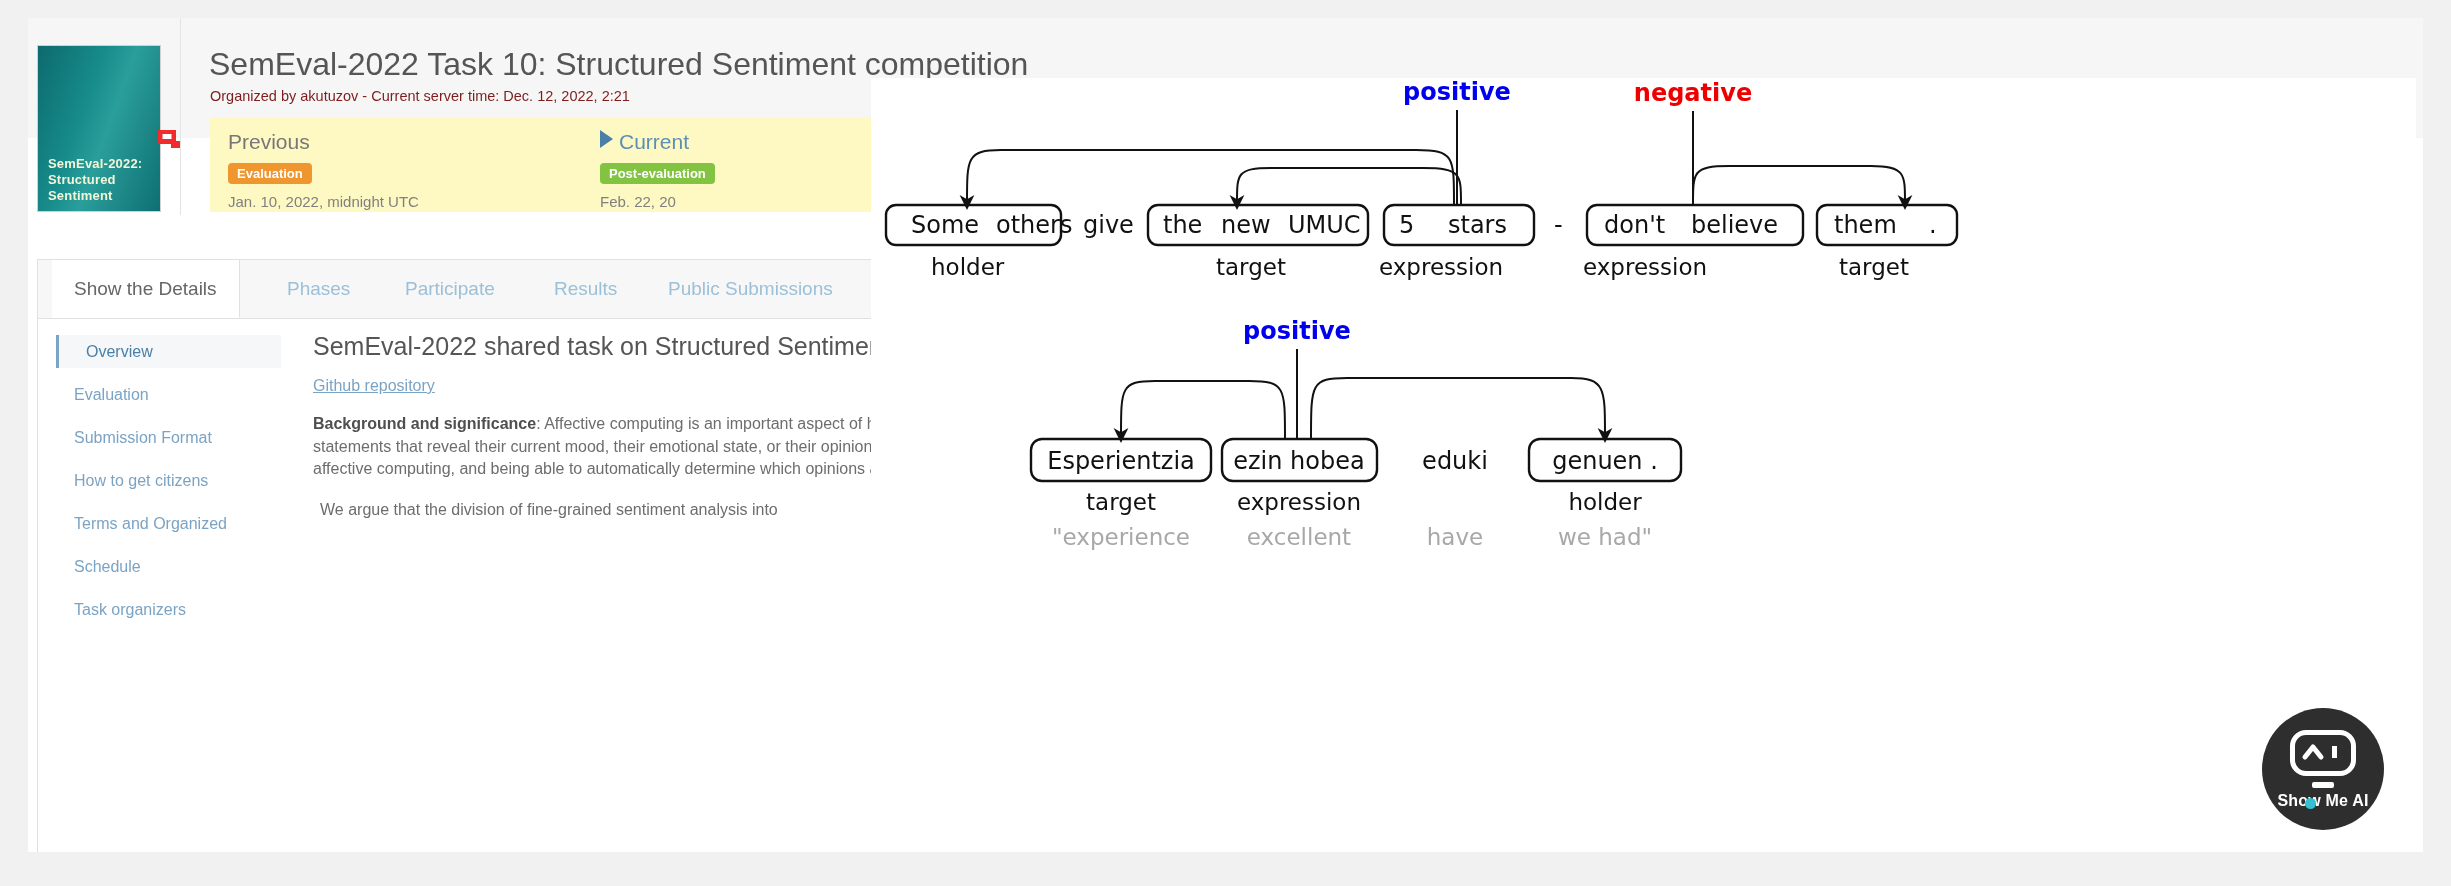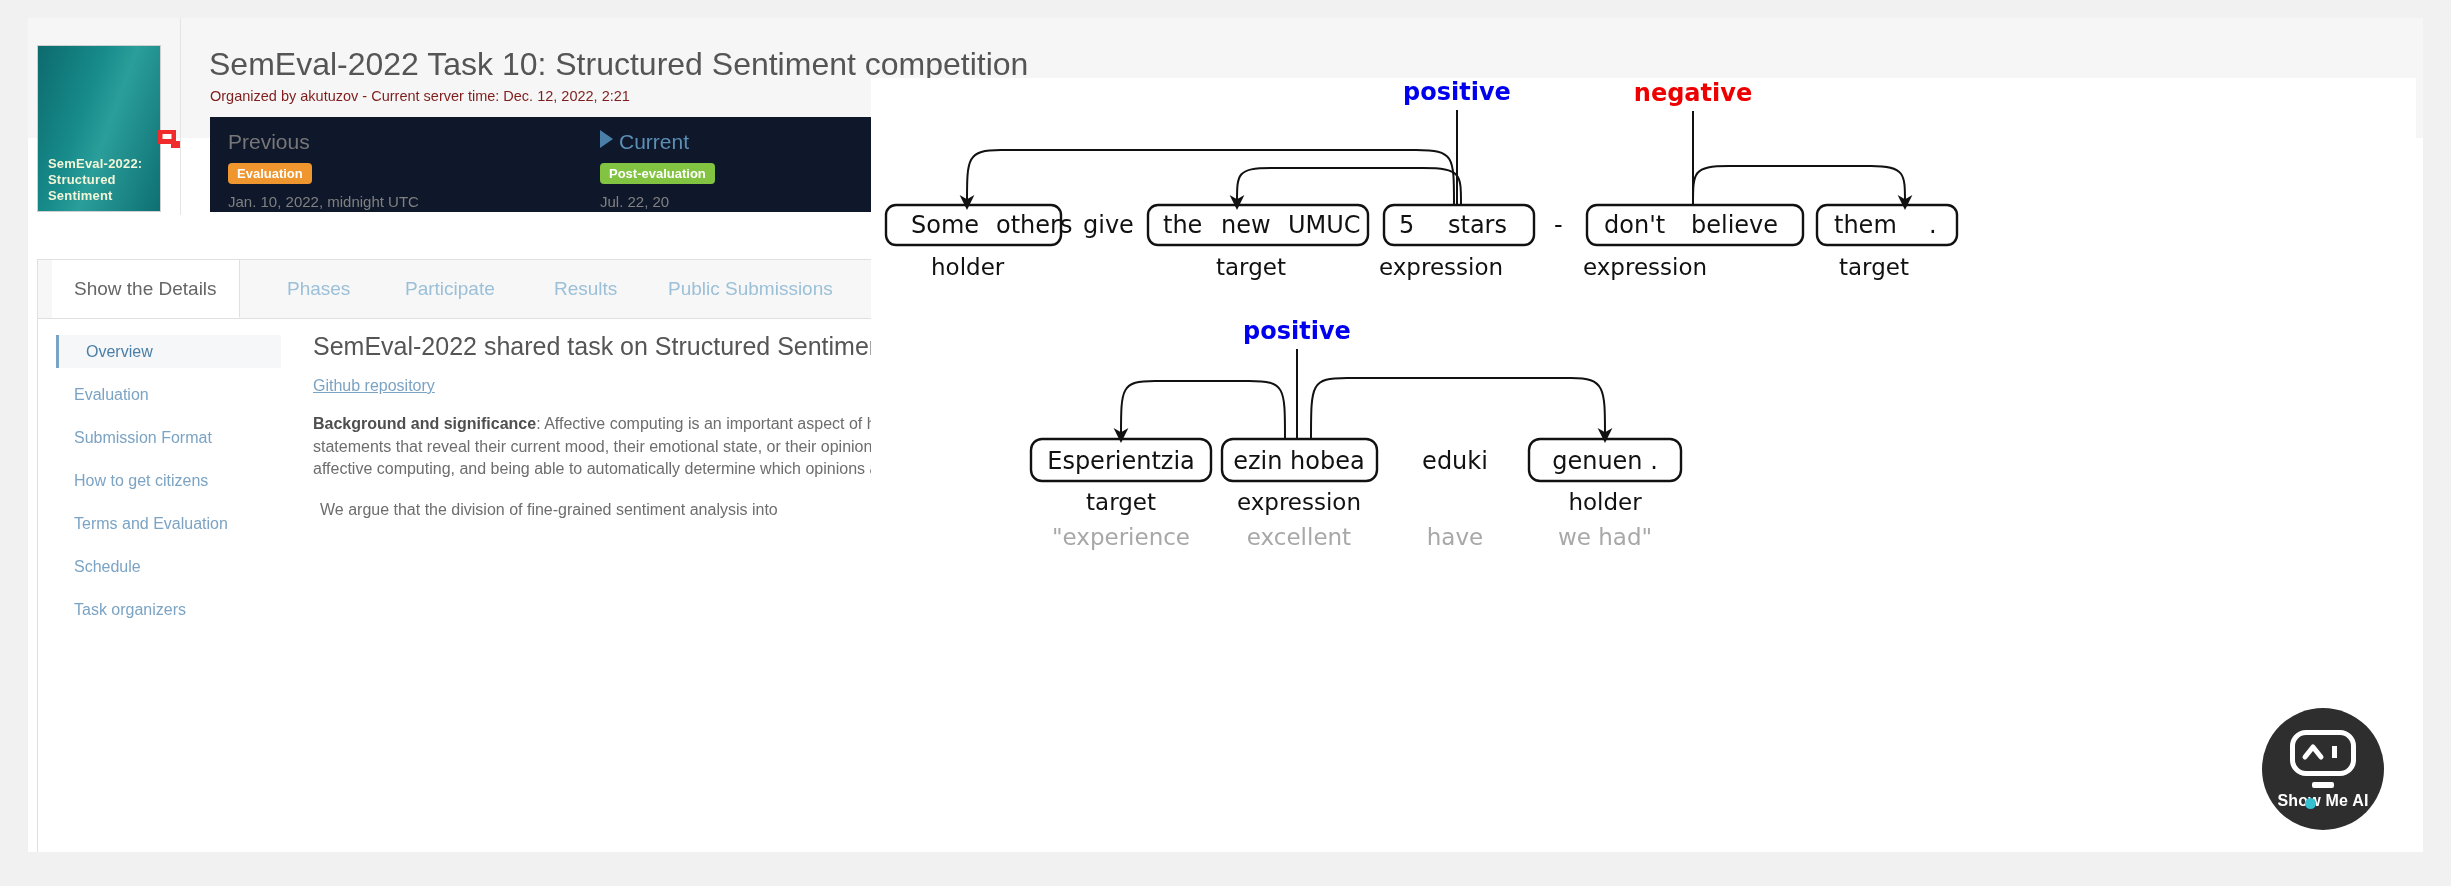--- a/index.html
+++ b/index.html
@@ -44,21 +44,21 @@
     font-size:32px;color:#555;font-weight:400;white-space:nowrap;
   }
   #page-subtitle{
     position:absolute;left:182px;top:70px;
     font-size:14.5px;color:#7f1d1d;white-space:nowrap;
   }
 
   
   #phase-strip{
     position:absolute;left:182px;top:99px;width:1240px;height:95px;
-    background:#0f172a;
+    background:#fef9c3;
   }
   .phase-col{position:absolute;top:0;width:290px;}
   .phase-name{font-size:21px;color:#777;padding-top:13px;white-space:nowrap;}
   .phase-name.current{color:#5b8fb5;}
   .tri{
     display:inline-block;width:0;height:0;margin-right:6px;
     border-top:9px solid transparent;border-bottom:9px solid transparent;
     border-left:13px solid #4a7fa7;vertical-align:1px;
   }
   .badge{
@@ -160,39 +160,39 @@
     <div class="phase-col" style="left:18px;">
       <div class="phase-name">Previous</div>
       <span class="badge eval">Evaluation</span>
       <div class="phase-date">Jan. 10, 2022, midnight UTC</div>
     </div>
     <div class="phase-col" style="left:390px;">
       <div class="phase-name current">
         <span class="tri"></span><span>Current</span>
       </div>
       <span class="badge post">Post-evaluation</span>
-      <div class="phase-date">Jul. 22, 20</div>
+      <div class="phase-date">Feb. 22, 20</div>
     </div>
   </div>
 
   <div id="tab-card">
     <div id="tab-bar">
       <div class="tab active" style="left:14px;">Show the Details</div>
       <div class="tab" style="left:227px;text-align:right;">Phases</div>
       <div class="tab" style="left:345px;">Participate</div>
       <div class="tab" style="left:494px;">Results</div>
       <div class="tab" style="left:608px;">Public Submissions</div>
     </div>
 
     <div id="side-nav">
       <div class="side-item active">Overview</div>
       <div class="side-item">Evaluation</div>
       <div class="side-item">Submission Format</div>
       <div class="side-item">How to get citizens</div>
-      <div class="side-item">Terms and Evaluation</div>
+      <div class="side-item">Terms and Organized</div>
       <div class="side-item">Schedule</div>
       <div class="side-item">Task organizers</div>
     </div>
 
     <div id="article">
       <h2>SemEval-2022 shared task on Structured Sentiment Analysis</h2>
       <a id="gh-link" href="#">Github repository</a>
       <p id="body-para"><b>Background and significance</b><span>: Affective computing is an important aspect of human-computer interaction, as human communication is full of subjective statements that reveal their current mood, their emotional state, or their opinions. Together with emotion detection, sentiment analysis is one of the main tasks of affective computing, and being able to automatically determine which opinions are held is relevant for companies, governments, and private citizens alike.</span></p>
       <p id="body-para2">We argue that the division of fine-grained sentiment analysis into</p>
     </div>

